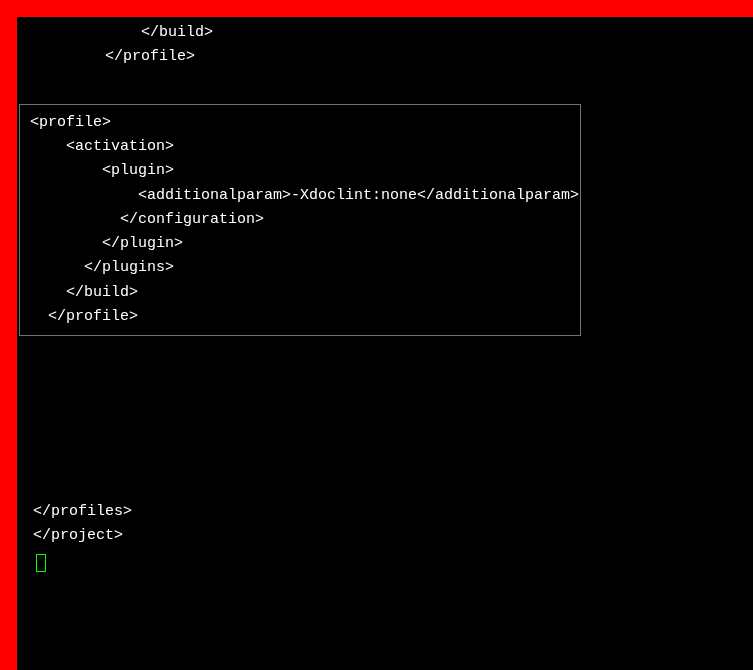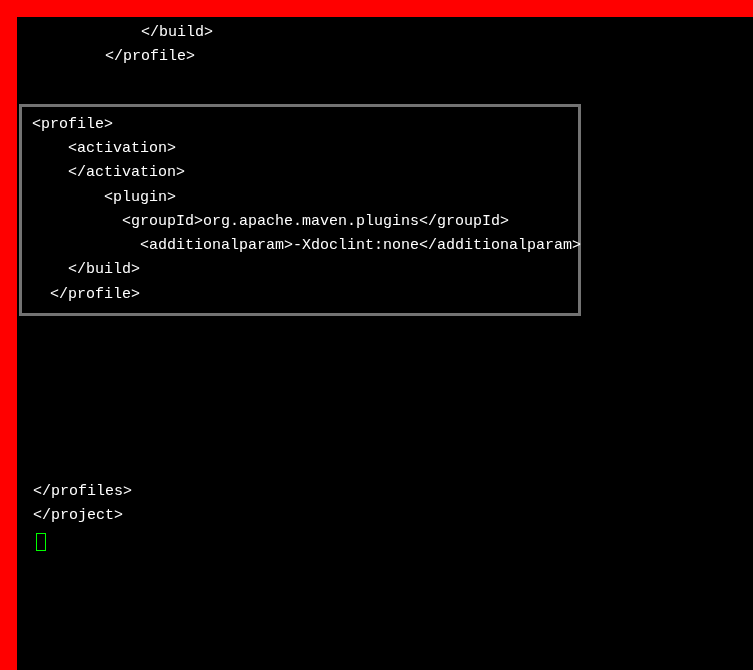--- a/index.html
+++ b/index.html
@@ -14,21 +14,21 @@
     }
     .terminal {
       background: #000000;
       width: 100%;
       height: 100%;
       padding: 2px 8px;
       position: relative;
     }
     .code-line { white-space: pre; }
     .highlight-box {
-      border: 3px solid #737373;
+      border: 1px solid #737373;
       background: #000000;
       margin: 12px 0 12px -6px;
       padding: 4px 6px;
       width: 562px;
     }
     .top-fragment { padding-left: 0; }
     .cursor {
       display: inline-block;
       width: 8px;
       height: 16px;
@@ -45,24 +45,25 @@
   <div class="top-fragment">
     <div class="code-line">            &lt;/build&gt;</div>
     <div class="code-line">        &lt;/profile&gt;</div>
   </div>
 
   <div class="code-line">&nbsp;</div>
 
   <div class="highlight-box">
     <div class="code-line">&lt;profile&gt;</div>
     <div class="code-line">    &lt;activation&gt;</div>
-    <div class="code-line">    &lt;/activation&gt;</div>
     <div class="code-line">        &lt;plugin&gt;</div>
-    <div class="code-line">          &lt;groupId&gt;org.apache.maven.plugins&lt;/groupId&gt;</div>
     <div class="code-line">            &lt;additionalparam&gt;-Xdoclint:none&lt;/additionalparam&gt;</div>
+    <div class="code-line">          &lt;/configuration&gt;</div>
+    <div class="code-line">        &lt;/plugin&gt;</div>
+    <div class="code-line">      &lt;/plugins&gt;</div>
     <div class="code-line">    &lt;/build&gt;</div>
     <div class="code-line">  &lt;/profile&gt;</div>
   </div>
 
   <div class="gap"></div>
 
   <div>
     <div class="code-line">&lt;/profiles&gt;</div>
     <div class="code-line"></div>
     <div class="code-line">&lt;/project&gt;</div>

